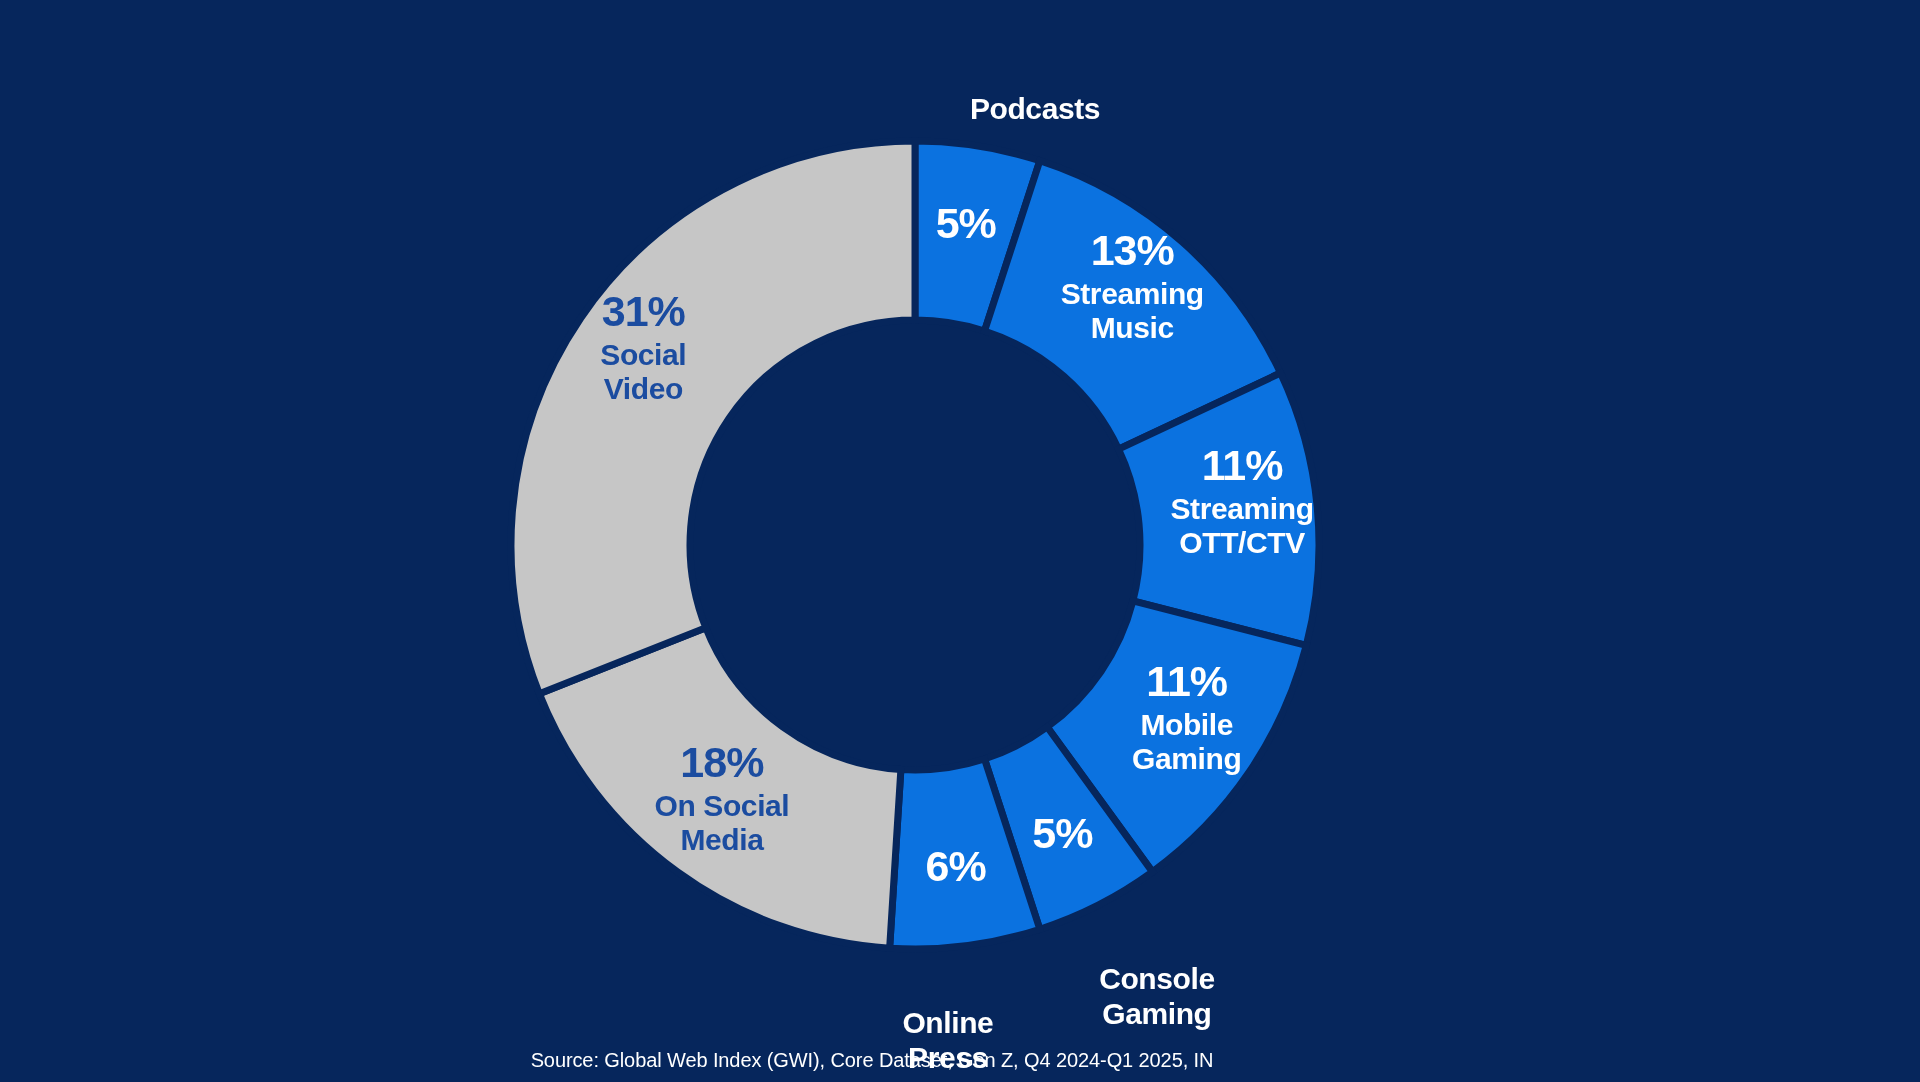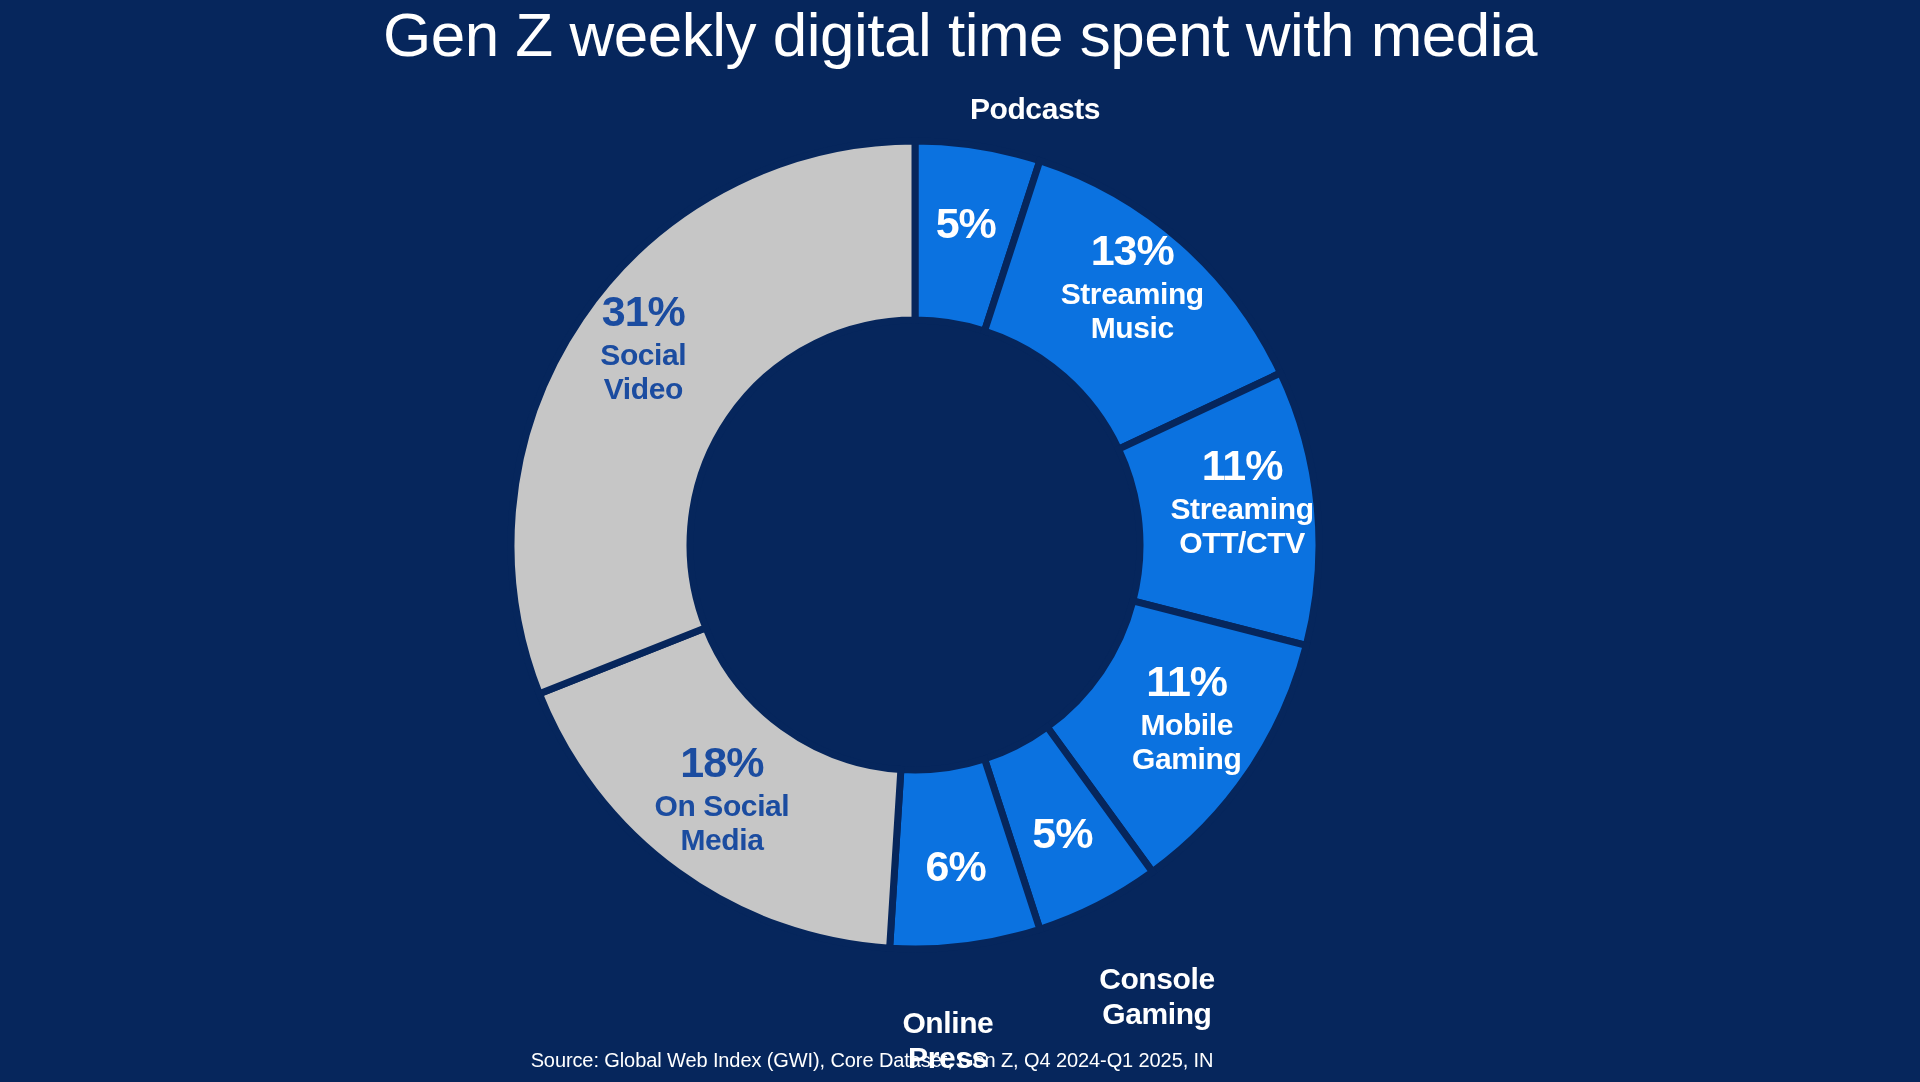--- a/index.html
+++ b/index.html
@@ -81,21 +81,20 @@
     font-weight: 700;
     fill: #ffffff;
     letter-spacing: -0.4px;
   }
 </style>
 </head>
 <body>
 
 <div id="page-root">
 
-  <div class="chart-title">Gen Z weekly digital time spent with media</div>
 
   <div id="donut-wrap">
     <svg class="donut" viewBox="0 0 1920 1082">
       <g id="slices-group">
           <path d="M 915 141 A 404 404 0 0 1 1039.8428657274787 160.77316741675799 L 984.5288237343632 331.01228383359046 A 225 225 0 0 0 915 320 Z" fill="#0b72e0" class="slice-path"></path>
           <path d="M 1039.8428657274787 160.77316741675799 A 404 404 0 0 1 1280.5501291962719 372.98516620771073 L 1118.5860868048544 449.1996593978587 A 225 225 0 0 0 984.5288237343632 331.01228383359046 Z" fill="#0b72e0" class="slice-path"></path>
           <path d="M 1280.5501291962719 372.98516620771073 A 404 404 0 0 1 1306.307597095967 645.4707144146014 L 1132.931211253942 600.9552246120924 A 225 225 0 0 0 1118.5860868048544 449.1996593978587 Z" fill="#0b72e0" class="slice-path"></path>
           <path d="M 1306.307597095967 645.4707144146014 A 404 404 0 0 1 1152.4652419261593 871.8428657274787 L 1047.2516817658066 727.0288237343632 A 225 225 0 0 0 1132.931211253942 600.9552246120924 Z" fill="#0b72e0" class="slice-path"></path>
           <path d="M 1152.4652419261593 871.8428657274787 A 404 404 0 0 1 1039.8428657274787 929.226832583242 L 984.5288237343632 758.9877161664095 A 225 225 0 0 0 1047.2516817658066 727.0288237343632 Z" fill="#0b72e0" class="slice-path"></path>
           <path d="M 1039.8428657274787 929.226832583242 A 404 404 0 0 1 889.6326301101575 948.2027982850217 L 900.8721331059045 769.556013896361 A 225 225 0 0 0 984.5288237343632 758.9877161664095 Z" fill="#0b72e0" class="slice-path"></path>

